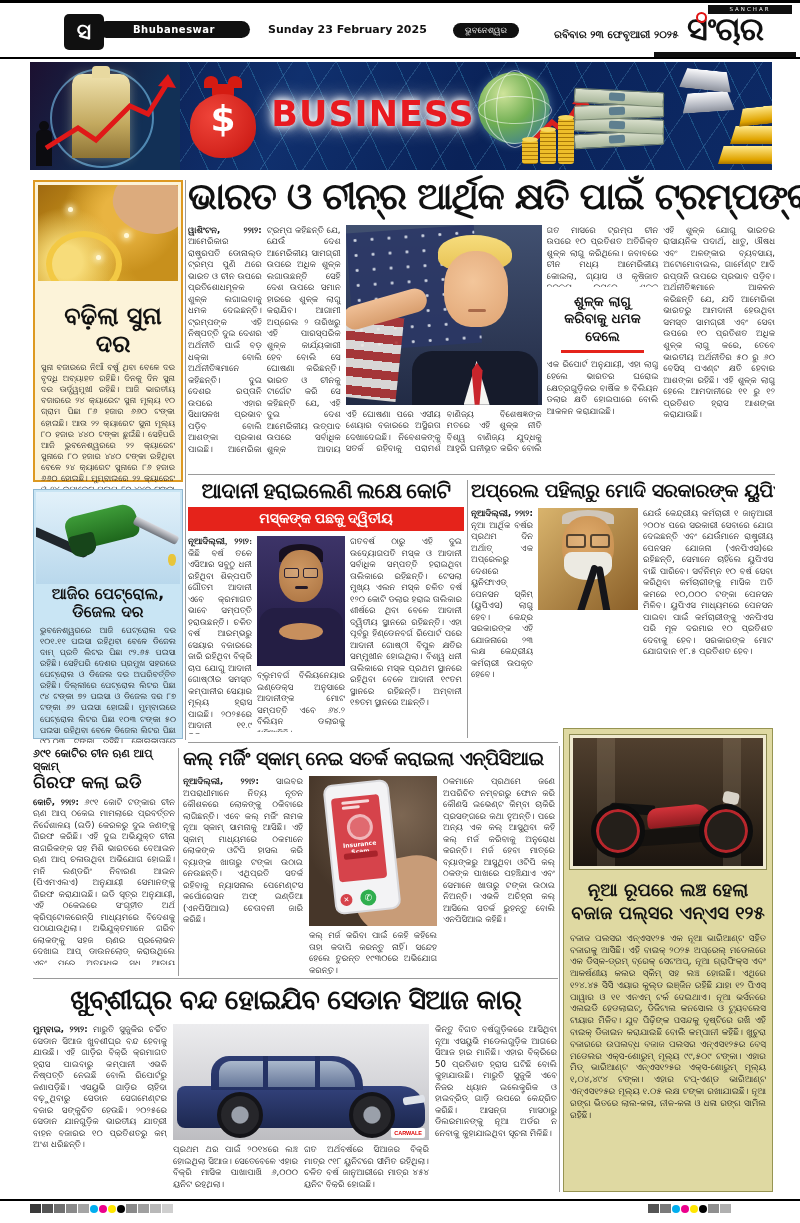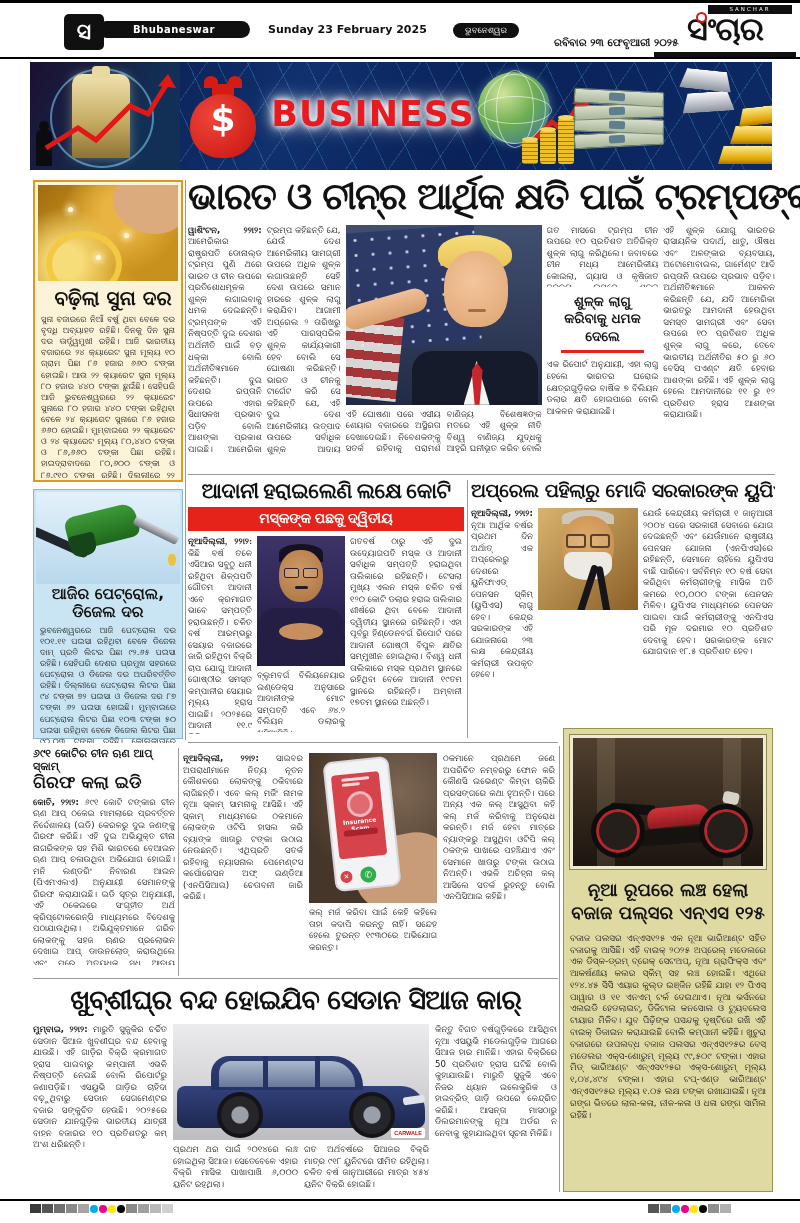--- a/index.html
+++ b/index.html
@@ -14,21 +14,21 @@
   .col{overflow:hidden;}
 
   
   .logo-box{left:64px;top:14px;width:40px;height:36px;background:#101010;border-radius:5px;
             color:#fff;font-weight:bold;font-size:22px;text-align:center;line-height:36px;}
   .ed-pill{left:98px;top:21px;width:152px;height:17px;background:#101010;border-radius:9px;
            color:#fff;font-weight:bold;font-size:10px;text-align:center;line-height:17px;letter-spacing:.5px;}
   .date-en{left:268px;top:23px;font-size:11px;font-weight:bold;}
   .city-pill{left:453px;top:23px;width:66px;height:15px;background:#101010;border-radius:8px;
              color:#fff;font-size:8.5px;text-align:center;line-height:15px;}
-  .date-od{left:554px;top:36px;font-size:10.5px;font-weight:bold;}
+  .date-od{left:554px;top:28px;font-size:10.5px;font-weight:bold;}
   .masthead{left:652px;top:4px;width:146px;height:53px;}
   .mast-strip{position:absolute;right:6px;top:1px;width:84px;height:9px;background:#101010;
               color:#fff;font-size:5.5px;letter-spacing:2px;text-align:center;line-height:9px;}
   .mast-title{position:absolute;left:0;top:8px;width:100%;text-align:center;font-size:32px;
               font-weight:800;letter-spacing:-1px;line-height:1.1;}
   .mast-dot{position:absolute;left:44px;top:8px;width:7px;height:7px;border:2px solid #e01212;border-radius:50%;}
   .mast-bar{position:absolute;left:2px;top:48px;width:142px;height:5px;background:#101010;}
 
   
   .banner{left:30px;top:62px;width:742px;height:108px;overflow:hidden;
@@ -243,21 +243,21 @@
   </div>
 
   <div class="box goldbox">
     <div class="art goldart" style="margin:3px;height:96px;">
       <div class="g-hand"></div>
         <div class="g-neck"></div>
       <div class="g-spark" style="left:30px;top:22px;"></div>
       <div class="g-spark" style="left:86px;top:48px;"></div>
       <div class="g-spark" style="left:58px;top:70px;"></div>
     </div>
-    <div class="hl-center" style="font-size:20px;margin:5px 0 4px;padding-left:10px;">ବଢ଼ିଲା ସୁନା ଦର</div>
+    <div class="hl-center" style="font-size:24px;margin:21px 0 4px;padding-left:10px;">ବଢ଼ିଲା ସୁନା ଦର</div>
     <div class="jtext col" style="margin:0 6px;height:164px;font-size:8.3px;">ସୁନା ବଜାରରେ ନିଆଁ ବର୍ଷୁ ଥିବା ବେଳେ ଦର ବୃଦ୍ଧି ଅବ୍ୟାହତ ରହିଛି। ଦିନକୁ ଦିନ ସୁନା ଦର ଊର୍ଦ୍ଧ୍ୱମୁଖୀ ରହିଛି। ଆଜି ଭାରତୀୟ ବଜାରରେ ୨୪ କ୍ୟାରେଟ ସୁନା ମୂଲ୍ୟ ୧୦ ଗ୍ରାମ ପିଛା ୮୬ ହଜାର ୬୬୦ ଟଙ୍କା ହୋଇଛି। ଆଉ ୨୨ କ୍ୟାରେଟ ସୁନା ମୂଲ୍ୟ ୮୦ ହଜାର ୪୪୦ ଟଙ୍କା ଛୁଇଁଛି। ସେହିପରି ଆଜି ଭୁବନେଶ୍ୱରରେ ୨୨ କ୍ୟାରେଟ ସୁନାରେ ୮୦ ହଜାର ୪୪୦ ଟଙ୍କା ରହିଥିବା ବେଳେ ୨୪ କ୍ୟାରେଟ ସୁନାରେ ୮୬ ହଜାର ୬୬୦ ହୋଇଛି। ମୁମ୍ବାଇରେ ୨୨ କ୍ୟାରେଟ ଓ ୨୪ କ୍ୟାରେଟ ମୂଲ୍ୟ ୮୦,୪୪୦ ଟଙ୍କା ଓ ୮୬,୬୬୦ ଟଙ୍କା ପିଛା ରହିଛି। ହାଇଦ୍ରାବାଦରେ ୮୦,୬୦୦ ଟଙ୍କା ଓ ୮୬,୯୧୦ ଟଙ୍କା ରହିଛି। ଦିଲ୍ଲୀରେ ୨୨ କ୍ୟାରେଟ ମୂଲ୍ୟ ୮୦,୫୯୦ ଟଙ୍କା ଥିବା ବେଳେ ୨୪ କ୍ୟାରେଟ ମୂଲ୍ୟ ୮୬,୭୬୦ ଟଙ୍କା ରହିଛି। ଚେନ୍ନାଇରେ ଯଥାକ୍ରମେ ୮୦,୪୪୦ ଓ ୮୬,୬୬୦ ଟଙ୍କା ରହିଛି। ଅନ୍ୟପଟେ ରୂପା ମୂଲ୍ୟ କିଲୋ ପିଛା ୧,୦୦,୬୦୦ ଟଙ୍କା ହୋଇଛି।</div>
   </div>
 
   <div class="box fuelbox">
     <div class="art fuelart" style="margin:2px;height:92px;">
       <div class="f-hose"></div>
         <div class="f-body"></div>
         <div class="f-grip"></div>
         <div class="f-spout"></div>
         <div class="f-drop"></div>
@@ -356,20 +356,21 @@
     <div style="font-size:11px;font-weight:bold;">୬୯୧ କୋଟିର ଚୀନ ଋଣ ଆପ୍ ସ୍କାମ୍</div>
     <div style="font-size:17px;font-weight:800;line-height:1.15;">ଗିରଫ କଲା ଇଡି</div>
     <div class="jtext col" style="height:168px;margin-top:4px;">
       <span class="dl">କୋଚି, ୨୨ା୨:</span>
       <span>୬୯୧ କୋଟି ଟଙ୍କାର ଚୀନ ଋଣ ଆପ୍ ଠକେଇ ମାମଲାରେ ପ୍ରବର୍ତ୍ତନ ନିର୍ଦ୍ଦେଶାଳୟ (ଇଡି) କେରଳରୁ ଦୁଇ ଜଣଙ୍କୁ ଗିରଫ କରିଛି। ଏହି ଦୁଇ ଅଭିଯୁକ୍ତ ଚୀନା ନାଗରିକଙ୍କ ସହ ମିଶି ଭାରତରେ ବେଆଇନ ଋଣ ଆପ୍ ଚଳାଉଥିବା ଅଭିଯୋଗ ହୋଇଛି। ମନି ଲଣ୍ଡରିଂ ନିବାରଣ ଆଇନ (ପିଏମଏଲଏ) ଅନୁଯାୟୀ ସେମାନଙ୍କୁ ଗିରଫ କରାଯାଇଛି। ଇଡି ସୂତ୍ର ଅନୁଯାୟୀ, ଏହି ଠକେଇରେ ସଂଗୃହୀତ ଅର୍ଥ କ୍ରିପ୍ଟୋକରେନ୍ସି ମାଧ୍ୟମରେ ବିଦେଶକୁ ପଠାଯାଉଥିଲା। ଅଭିଯୁକ୍ତମାନେ ଗରିବ ଲୋକଙ୍କୁ ସହଜ ଋଣର ପ୍ରଲୋଭନ ଦେଖାଇ ଆପ୍ ଡାଉନଲୋଡ୍ କରାଉଥିଲେ ଏବଂ ପରେ ଅତ୍ୟଧିକ ସୁଧ ଆଦାୟ କରୁଥିଲେ। ଋଣ ପରିଶୋଧ ନକଲେ ଗ୍ରାହକଙ୍କ ଫଟୋ ଦୁରୁପଯୋଗ କରି ବ୍ଲାକମେଲ କରାଯାଉଥିଲା। ଏହି ମାମଲାରେ ଏପର୍ଯ୍ୟନ୍ତ ୨୫୨ କୋଟି ଟଙ୍କାର ସମ୍ପତ୍ତି ଜବତ କରାଯାଇଥିବା ଇଡି ପକ୍ଷରୁ କୁହାଯାଇଛି। ଅଧିକ ତଦନ୍ତ ଜାରି ରହିଛି ବୋଲି ଅଧିକାରୀମାନେ ସୂଚନା ଦେଇଛନ୍ତି।</span>
     </div>
   </div>
   <div class="vdiv" style="left:178px;top:748px;height:228px;"></div>
 
   <div class="abs" style="left:183px;top:747px;width:374px;">
+    <div style="font-size:19px;font-weight:800;white-space:nowrap;overflow:hidden;letter-spacing:-.5px;">କଲ୍ ମର୍ଜିଂ ସ୍କାମ୍ ନେଇ ସତର୍କ କରାଇଲା ଏନ୍‌ପିସିଆଇ</div>
     <div style="display:flex;gap:6px;margin-top:6px;">
       <div class="jtext col" style="width:120px;height:198px;">
         <span class="dl">ନୂଆଦିଲ୍ଲୀ, ୨୨ା୨:</span>
         <span>ସାଇବର ଅପରାଧୀମାନେ ନିତ୍ୟ ନୂତନ କୌଶଳରେ ଲୋକଙ୍କୁ ଠକିବାରେ ଲାଗିଛନ୍ତି। ଏବେ କଲ୍ ମର୍ଜିଂ ନାମକ ନୂଆ ସ୍କାମ୍ ସାମନାକୁ ଆସିଛି। ଏହି ସ୍କାମ୍ ମାଧ୍ୟମରେ ଠକମାନେ ଲୋକଙ୍କ ଓଟିପି ହାସଲ କରି ବ୍ୟାଙ୍କ ଖାତାରୁ ଟଙ୍କା ଉଠାଇ ନେଉଛନ୍ତି। ଏଥିପ୍ରତି ସତର୍କ ରହିବାକୁ ନ୍ୟାସନାଲ ପେମେଣ୍ଟସ କର୍ପୋରେସନ ଅଫ୍ ଇଣ୍ଡିଆ (ଏନପିସିଆଇ) ଚେତାବନୀ ଜାରି କରିଛି।</span>
       </div>
       <div style="width:128px;">
         <div class="art phoneart" style="height:150px;">
           <div class="p-hand"></div>
           <div class="p-phone">
             <div class="p-screen">

